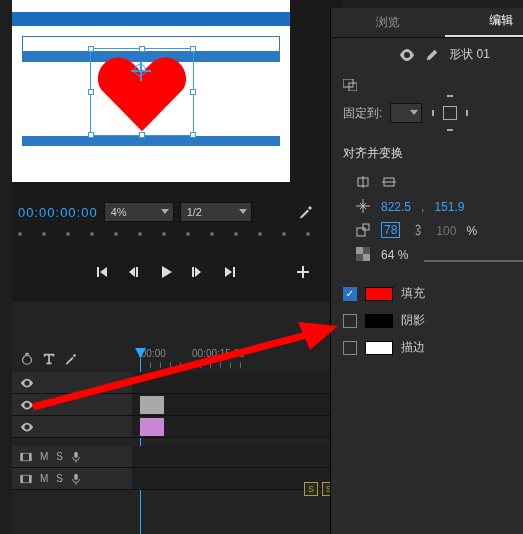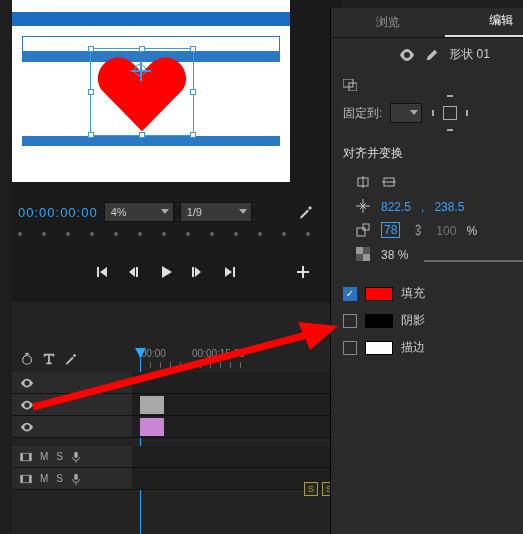--- a/index.html
+++ b/index.html
@@ -115,21 +115,21 @@
     </div>
   </div>
 
   <div class="time-row">
     <span class="timecode">00:00:00:00</span>
     <div class="dd w1">
         <span>4%</span>
         <span class="chev"></span>
       </div>
     <div class="dd w2">
-        <span>1/9</span>
+        <span>1/2</span>
         <span class="chev"></span>
       </div>
     <span class="wrench">
       <svg width="16" height="16" viewBox="0 0 16 16">
           <path fill="#ccc" d="M14 4l-2 2-2-2 2-2zM11 7L4 14l-2 .5.5-2L9.5 5.5z"></path>
         </svg>
     </span>
   </div>
 
   <div class="dot-rule">
@@ -329,21 +329,21 @@
         </span>
     </div>
     <div class="prop-row">
       <span class="prop-ico">
           <svg width="14" height="14" viewBox="0 0 14 14">
             <path stroke="#bbb" fill="none" d="M7 0v14M0 7h14M4 4l3 3M10 4l-3 3M4 10l3-3M10 10l-3-3"></path>
           </svg>
         </span>
       <span class="val">822.5</span>
       <span class="val">,</span>
-      <span class="val">238.5</span>
+      <span class="val">151.9</span>
     </div>
     <div class="prop-row">
       <span class="prop-ico">
           <svg width="14" height="14" viewBox="0 0 14 14">
             <rect x="1" y="5" width="8" height="8" fill="none" stroke="#bbb"></rect>
             <rect x="7" y="1" width="6" height="6" fill="none" stroke="#bbb"></rect>
           </svg>
         </span>
       <span class="val highlight">78</span>
       <span class="prop-ico">
@@ -355,21 +355,21 @@
       <span class="pct">%</span>
     </div>
     <div class="prop-row">
       <span class="prop-ico">
           <svg width="14" height="14" viewBox="0 0 14 14">
             <rect width="14" height="14" fill="#555"></rect>
             <rect x="0" y="0" width="7" height="7" fill="#999"></rect>
             <rect x="7" y="7" width="7" height="7" fill="#999"></rect>
           </svg>
         </span>
-      <span class="pct">38 %</span>
+      <span class="pct">64 %</span>
       <div class="slider">
           <div class="knob"></div>
         </div>
     </div>
   </div>
 
   <div class="appear">
     <div class="chk-row">
       <div class="chk on">✓</div>
       <div class="swatch" style="background:#ff0000"></div>

